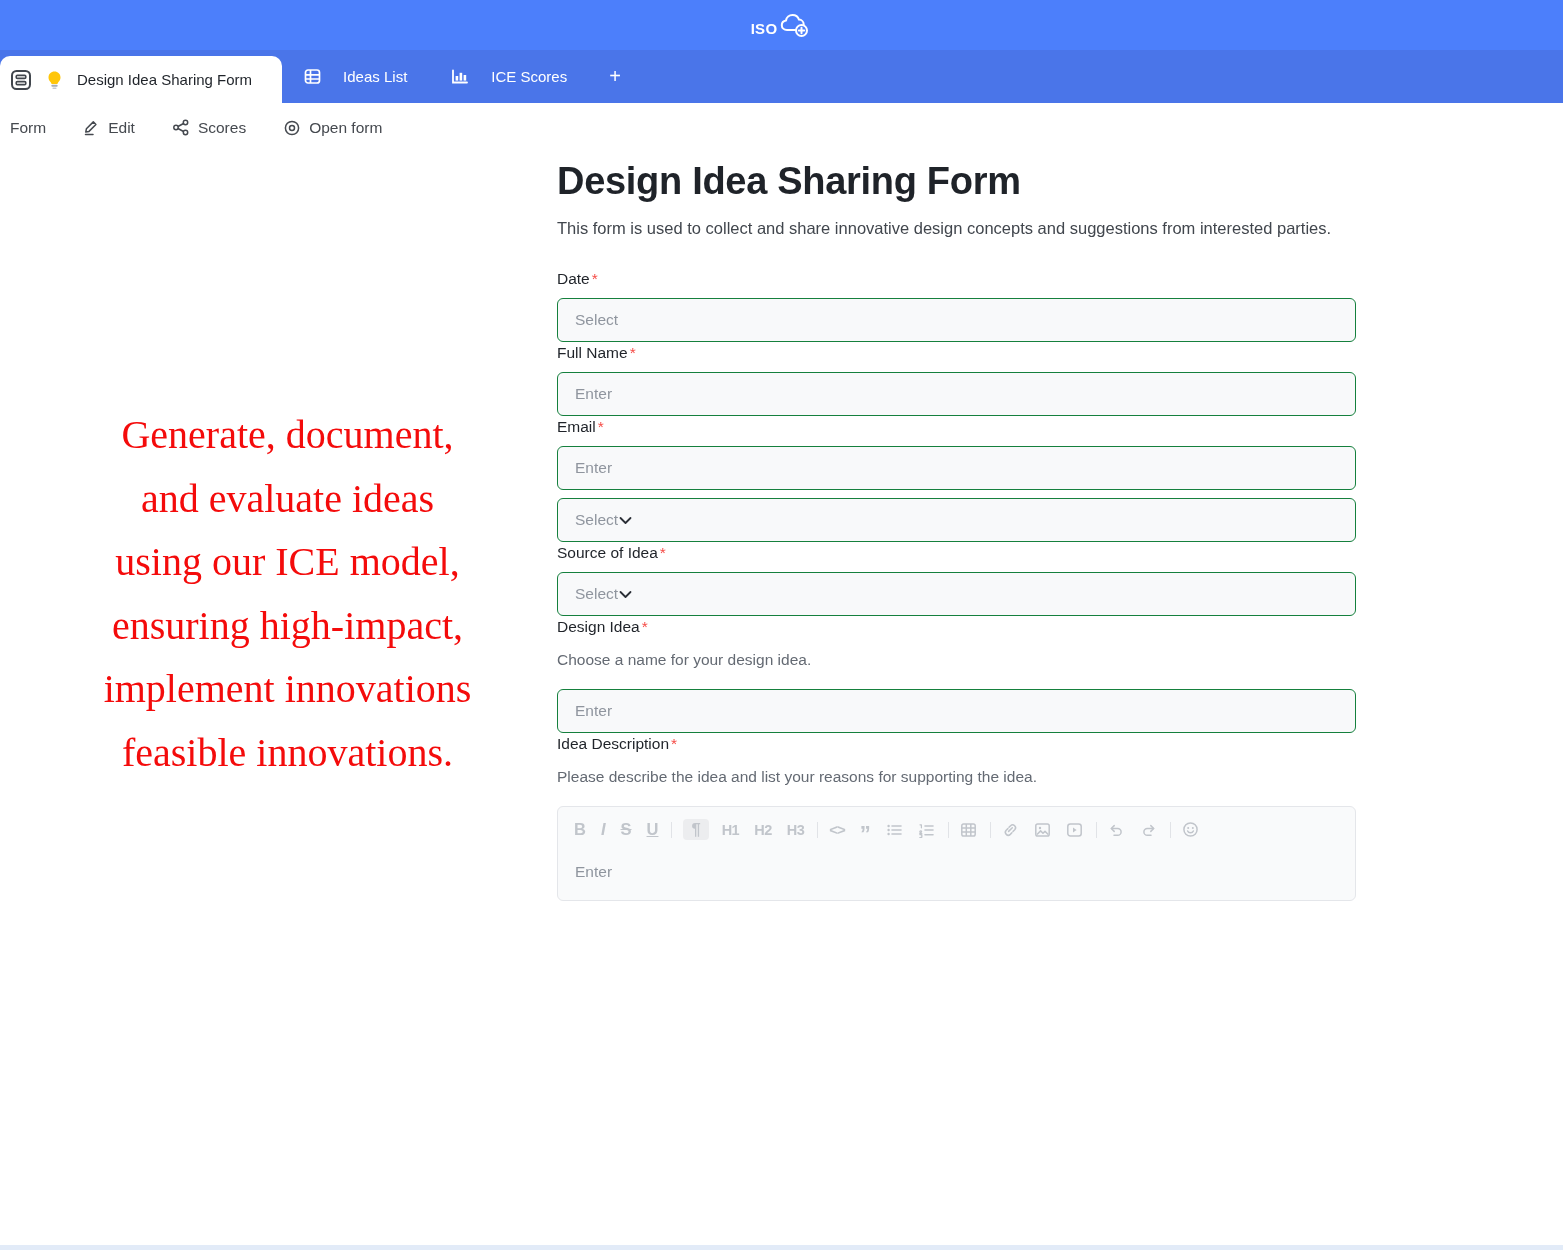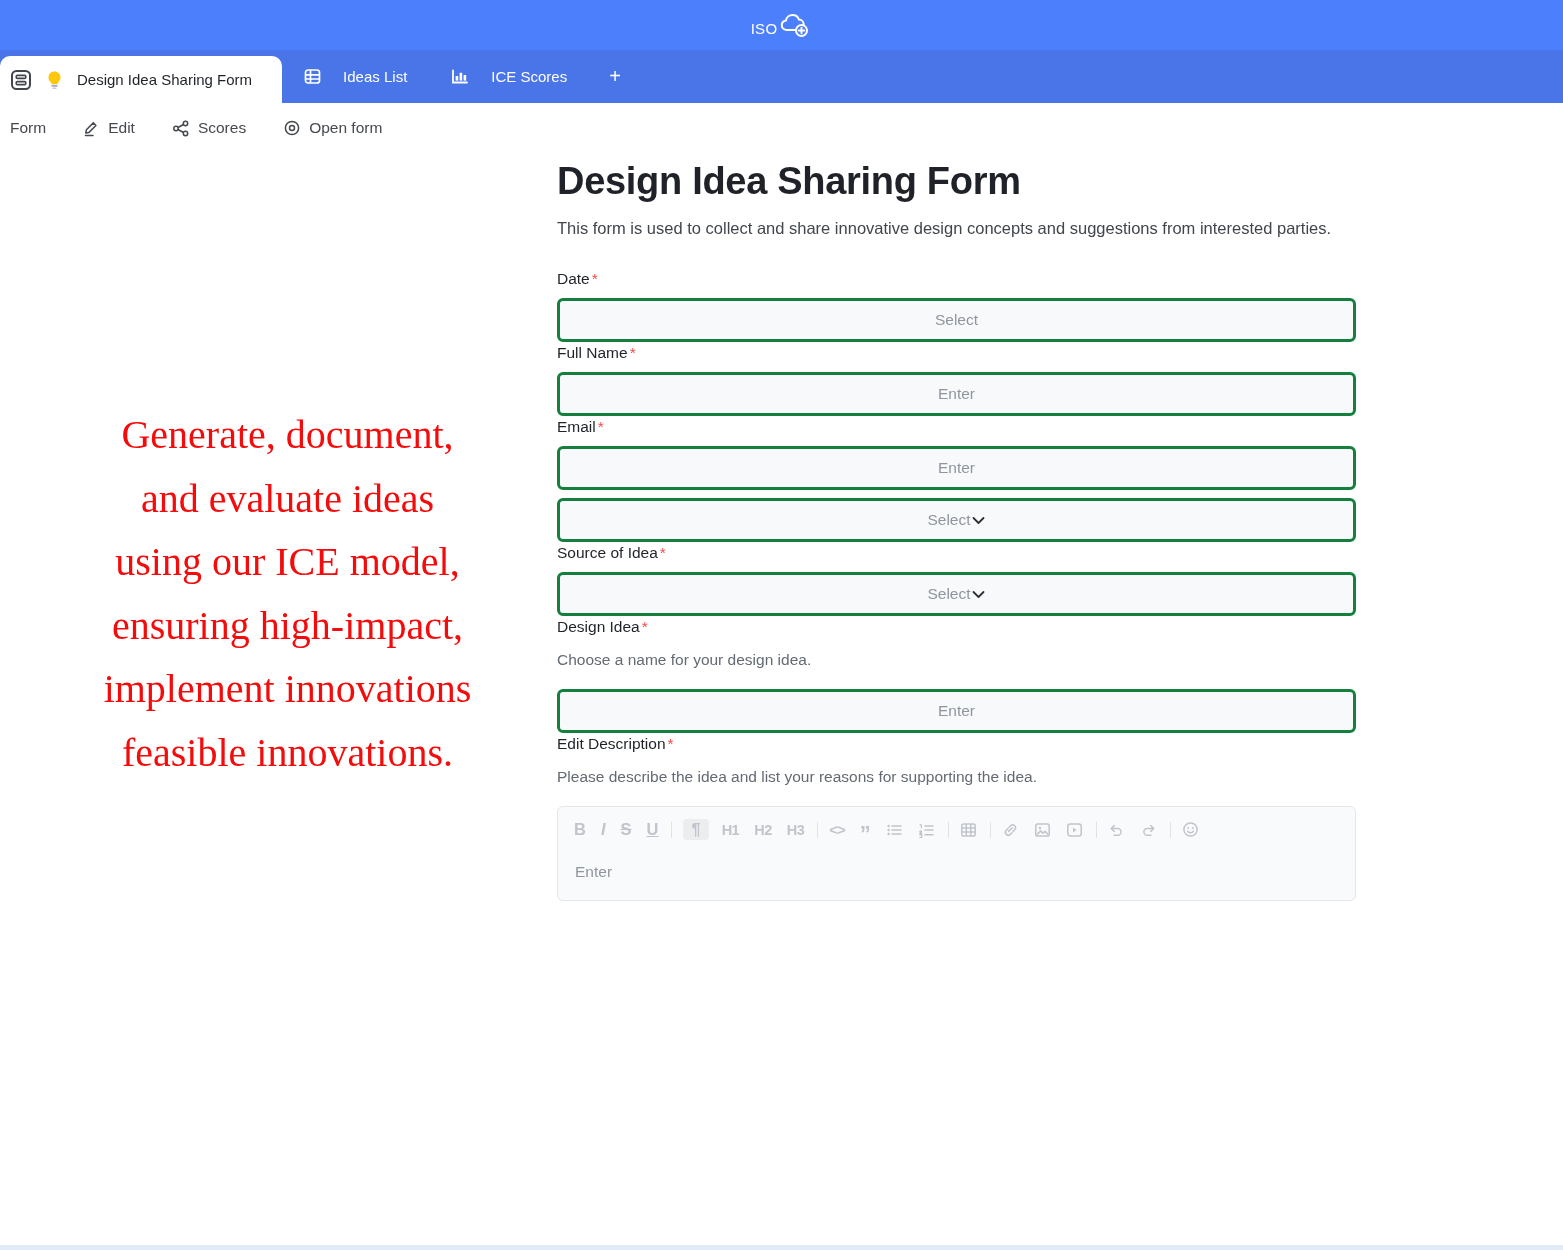--- a/index.html
+++ b/index.html
@@ -4,54 +4,54 @@
 <style>
   html,body{margin:0;padding:0;}
   body{
     width:1563px;height:1250px;position:relative;overflow:hidden;
     background:#ffffff;font-family:"Liberation Sans", sans-serif;
     -webkit-font-smoothing:antialiased;
   }
   
   .topbar{height:50px;background:#4C7FFB;display:flex;align-items:center;justify-content:center;}
   .logo{display:flex;align-items:center;gap:1px;color:#fff;}
-  .logo-text{font-size:15px;font-weight:400;letter-spacing:.3px;transform:translateY(3px);}
+  .logo-text{font-size:15px;font-weight:700;letter-spacing:.3px;transform:translateY(3px);}
   
   .tabbar{height:53px;background:#4A75E9;display:flex;align-items:flex-end;}
   .active-tab{
     height:47px;background:#fff;border-radius:10px 10px 0 0;
     display:flex;align-items:center;gap:13px;padding:0 30px 0 10px;cursor:pointer;
   }
   .active-tab .tab-label{font-size:15px;font-weight:500;color:#1F2329;white-space:nowrap;}
   .tabs-rest{display:flex;align-items:center;height:100%;}
   .tab{display:flex;align-items:center;gap:22px;padding:0 22px;height:100%;
     color:#fff;font-size:15px;font-weight:500;white-space:nowrap;cursor:pointer;}
   .tab-add{font-size:20px;font-weight:400;padding:0 20px;}
   
   .toolbar{height:50px;background:#fff;display:flex;align-items:center;padding-left:10px;}
-  .tool{display:flex;align-items:center;gap:8px;margin-right:37px;font-size:15.5px;color:#45494F;cursor:pointer;}
+  .tool{display:flex;align-items:flex-start;gap:8px;margin-right:37px;font-size:15.5px;color:#45494F;cursor:pointer;}
   
   .main{position:relative;height:1097px;}
   .annotation{
     position:absolute;left:15px;top:250px;width:545px;text-align:center;
     color:#F40B0B;font-family:cursive;font-size:40px;line-height:63.5px;font-weight:400;
   }
   .annotation div{white-space:nowrap;}
   .form-col{position:absolute;left:557px;top:0;width:799px;}
   .form-title{margin-top:4px;font-size:38px;line-height:48px;font-weight:600;color:#1F2329;letter-spacing:-.3px;}
   .form-desc{margin-top:10px;font-size:16.5px;line-height:27px;color:#41464D;}
   .field{}
   .field.first{margin-top:26px;}
   .fld-label{font-size:15.5px;line-height:22px;color:#1F2329;}
   .req{color:#F54A45;margin-left:2px;}
   .helper{margin-top:11px;font-size:15.5px;line-height:22px;color:#646A73;}
   .control{
     margin-top:8px;height:44px;box-sizing:border-box;background:#F8F9FA;
-    border:3px solid #15803d;border-radius:6px;display:flex;align-items:center;
-    justify-content:center;padding:0 17px;font-size:15.5px;color:#8F959E;cursor:pointer;
+    border:1px solid #15803d;border-radius:6px;display:flex;align-items:center;
+    justify-content:flex-start;padding:0 17px;font-size:15.5px;color:#8F959E;cursor:pointer;
   }
   .helper + .control{margin-top:18px;}
   
   .editor{
     margin-top:18px;height:95px;box-sizing:border-box;background:#F9FAFB;
     border:1px solid #E4E6EA;border-radius:6px;overflow:hidden;
   }
   .rt-toolbar{display:flex;align-items:center;height:45px;padding:0 16px;color:#C1C5CB;}
   .rt-btn{display:flex;align-items:center;justify-content:center;margin-right:15px;
     font-size:16.5px;font-weight:700;cursor:pointer;user-select:none;}
@@ -224,21 +224,21 @@
 
     <div class="field">
       <div class="fld-label"><span>Design Idea</span><span class="req">*</span></div>
       <div class="helper">Choose a name for your design idea.</div>
       <div class="control">
         <span>Enter</span>
       </div>
     </div>
 
     <div class="field">
-      <div class="fld-label"><span>Edit Description</span><span class="req">*</span></div>
+      <div class="fld-label"><span>Idea Description</span><span class="req">*</span></div>
       <div class="helper">Please describe the idea and list your reasons for supporting the idea.</div>
       <div class="editor">
         <div class="rt-toolbar">
           <span class="rt-btn">B</span>
           <span class="rt-btn italic">I</span>
           <span class="rt-btn strike">S</span>
           <span class="rt-btn under">U</span>
           <span class="rt-sep"></span>
           <span class="rt-btn para">¶</span>
           <span class="rt-btn hd">H1</span>

